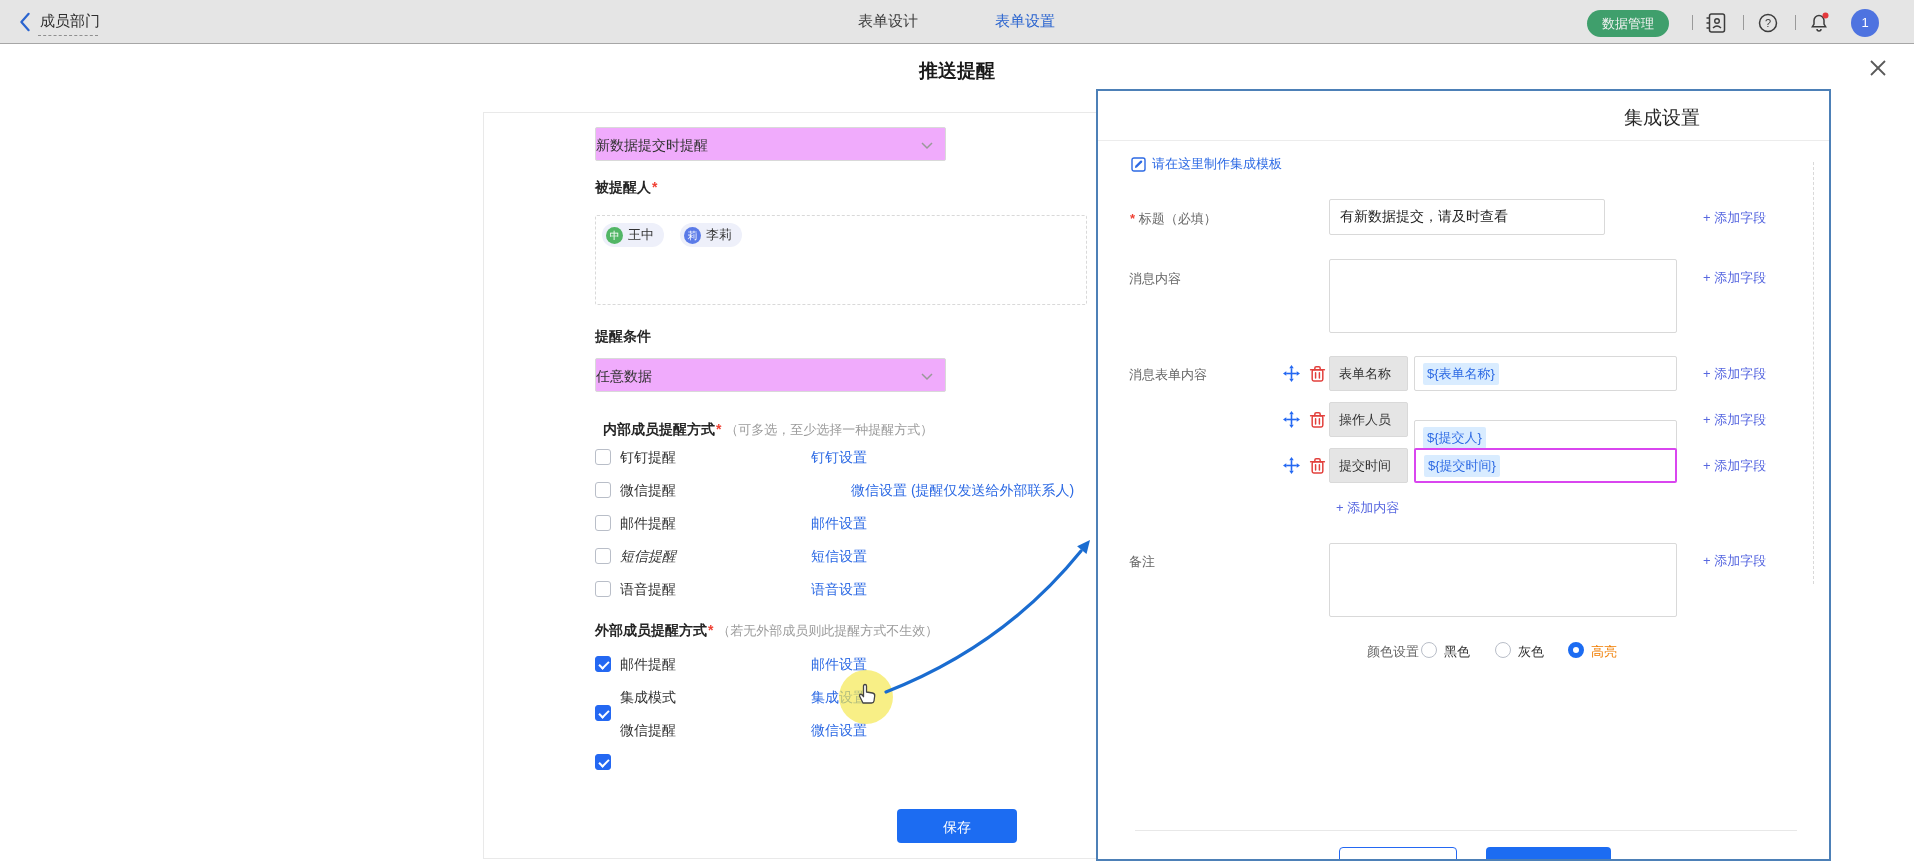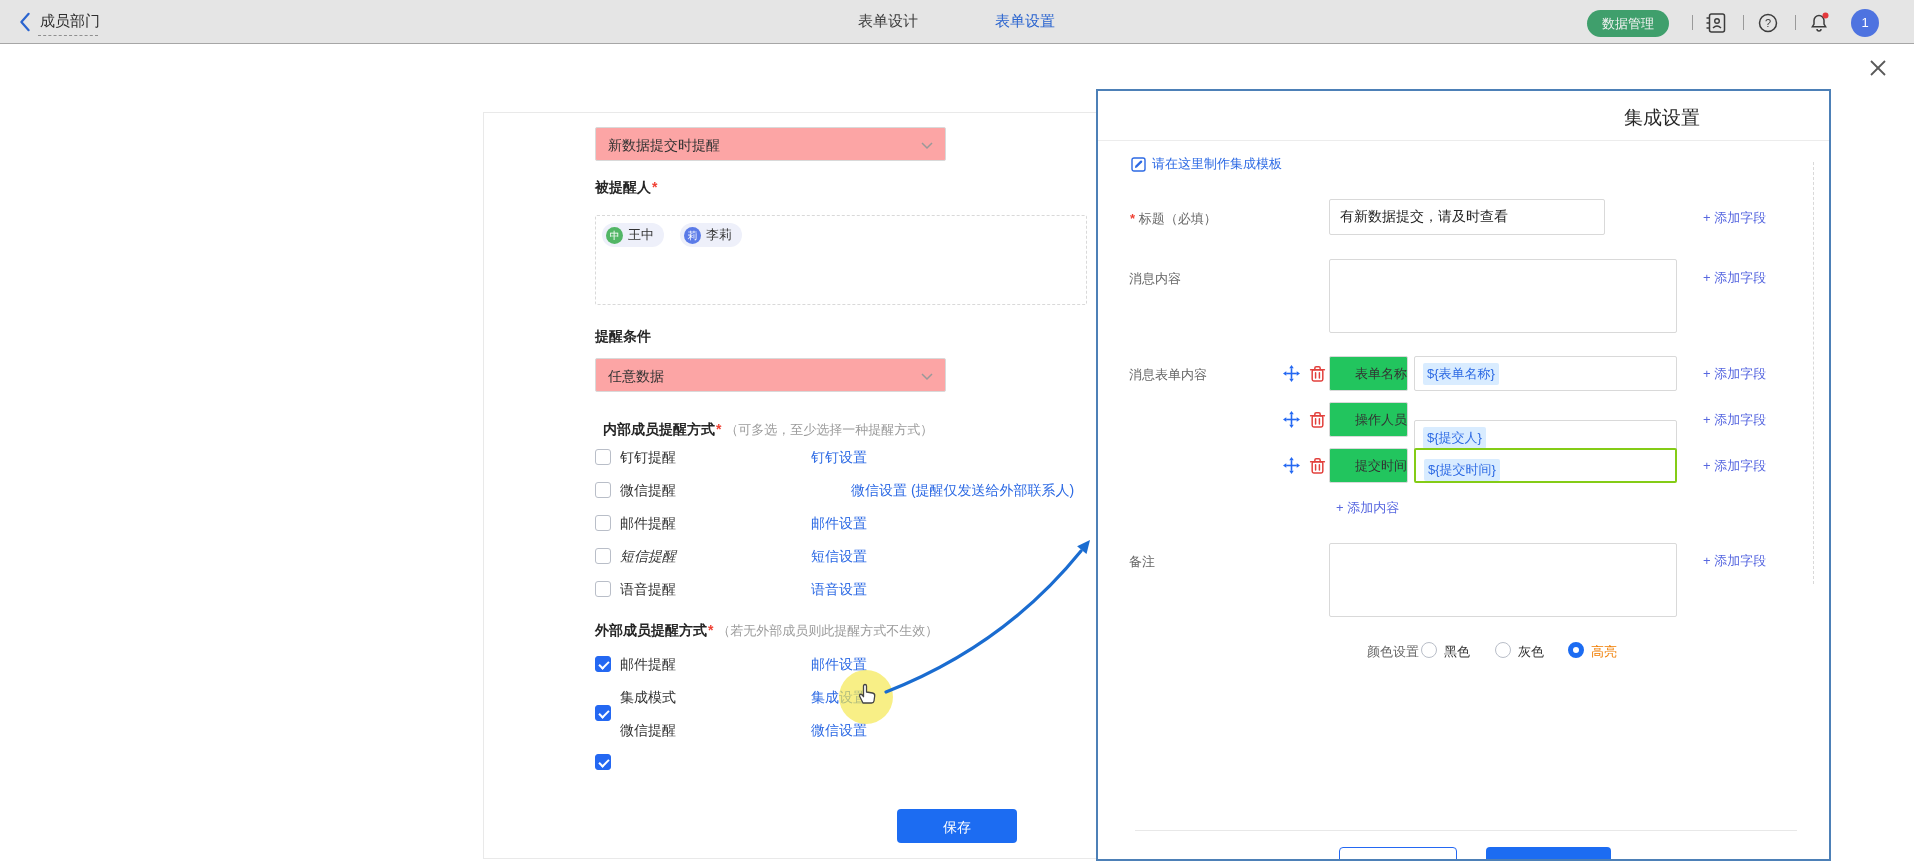--- a/index.html
+++ b/index.html
@@ -20,22 +20,22 @@
   .tb-icon{top:12px;width:22px;height:22px;cursor:pointer;}
   .avatar{left:1851px;top:9px;width:28px;height:28px;border-radius:50%;background:#4e73e0;color:#fff;
     font-size:13px;text-align:center;line-height:28px;cursor:pointer;}
 
   
   .dlg-title{left:0;top:58px;width:1914px;text-align:center;font-size:19px;font-weight:700;color:#1a1a1a;}
   .close-btn{left:1868px;top:58px;width:20px;height:20px;cursor:pointer;}
 
   
   .card{left:483px;top:112px;width:948px;height:745px;background:#fff;border:1px solid #e9e9e9;}
-  .select-box{left:595px;width:351px;height:34px;border:1px solid #d9d9d9;border-radius:2px;background:#fca5a5;
-    font-size:14px;color:#333;line-height:34px;padding-left:12px;box-sizing:border-box;cursor:pointer;}
+  .select-box{left:595px;width:351px;height:34px;border:1px solid #d9d9d9;border-radius:2px;background:#f0abfc;
+    font-size:14px;color:#333;line-height:34px;padding-left:0;box-sizing:border-box;cursor:pointer;}
   .select-chev{position:absolute;right:12px;top:14px;}
   .fld-label{left:595px;font-size:14px;font-weight:700;color:#262626;}
   .req{color:#f04134;font-weight:700;margin-left:1px;}
   .fld-note{font-weight:400;font-size:13px;color:#9b9b9b;}
   .dash-box{left:595px;top:215px;width:490px;height:88px;border:1px dashed #d9d9d9;border-radius:2px;background:#fff;}
   .member-pill{top:7px;height:24px;border-radius:12px;background:#eef0fa;display:flex;align-items:center;
     padding:0 10px 0 4px;position:absolute;cursor:default;}
   .member-avatar{width:17px;height:17px;border-radius:50%;color:#fff;font-size:10px;text-align:center;
     line-height:17px;margin-right:5px;}
   .member-name{font-size:13px;color:#333;}
@@ -53,25 +53,25 @@
   .panel{left:1096px;top:89px;width:735px;height:772px;background:#fff;border:2px solid #4d80b7;box-sizing:border-box;overflow:hidden;}
   .panel-title{left:526px;top:14px;font-size:19px;color:#262626;}
   .panel-hd-line{left:0;top:49px;width:731px;height:1px;background:#ececec;}
   .hint{left:33px;top:64px;display:flex;align-items:center;gap:6px;color:#2d6ae4;font-size:13px;cursor:pointer;}
   .p-label{left:31px;font-size:13px;color:#666;}
   .p-input{left:231px;width:276px;height:36px;border:1px solid #d9d9d9;border-radius:2px;background:#fff;
     box-sizing:border-box;font-size:14px;color:#262626;padding:0 10px;font-family:inherit;}
   .p-textarea{left:231px;width:348px;height:74px;border:1px solid #d9d9d9;border-radius:2px;background:#fff;
     box-sizing:border-box;resize:none;font-family:inherit;}
   .add-link{left:605px;font-size:13px;color:#5868e0;cursor:pointer;white-space:nowrap;}
-  .key-input{left:231px;width:79px;height:35px;border:1px solid #d9d9d9;border-radius:2px;background:#22c55e;
-    box-sizing:border-box;font-size:13px;color:#333;line-height:33px;padding-left:25px;}
+  .key-input{left:231px;width:79px;height:35px;border:1px solid #d9d9d9;border-radius:2px;background:#e5e5e5;
+    box-sizing:border-box;font-size:13px;color:#333;line-height:33px;padding-left:9px;}
   .val-input{left:316px;width:263px;height:35px;border:1px solid #d9d9d9;border-radius:2px;background:#fff;
     box-sizing:border-box;display:flex;align-items:center;padding-left:8px;}
-  .val-input.focused{border:2px solid #84cc16;align-items:flex-end;}
+  .val-input.focused{border:2px solid #d946ef;}
   .token{background:#d9ecff;color:#2d6ae4;font-size:13px;padding:2px 4px;border-radius:2px;}
   .icon-btn{width:17px;height:17px;cursor:pointer;}
   .radio{width:16px;height:16px;border:1px solid #b9bec8;border-radius:50%;background:#fff;box-sizing:border-box;cursor:pointer;}
   .radio.checked{border:5px solid #1c6cf2;}
   .radio-label{font-size:13px;color:#333;}
   .radio-label.hl{color:#f07d00;}
   .p-footer-line{left:37px;top:739px;width:662px;height:1px;background:#e8e8e8;}
   .ghost-btn{left:241px;top:756px;width:118px;height:34px;background:#fff;border:1px solid #2468f2;border-radius:4px;cursor:pointer;}
   .solid-btn{left:388px;top:756px;width:125px;height:34px;background:#1c6cf2;border:none;border-radius:4px;cursor:pointer;}
   .p-scroll-dash{left:715px;top:71px;height:422px;border-left:1px dashed #d9d9d9;}
@@ -111,20 +111,21 @@
     </svg>
     <div class="abs tb-divider" style="left:1795px;"></div>
     <svg class="abs tb-icon" style="left:1808px;" viewBox="0 0 22 22">
       <path d="M11 3.5 a5 5 0 0 1 5 5 v3.6 l1.6 2.6 h-13.2 l1.6 -2.6 v-3.6 a5 5 0 0 1 5 -5 z" fill="none" stroke="#3c3c3c" stroke-width="1.5"></path>
       <path d="M9 17 a2 2 0 0 0 4 0" fill="none" stroke="#3c3c3c" stroke-width="1.5"></path>
       <circle cx="17.5" cy="3.5" r="3" fill="#e4393c"></circle>
     </svg>
     <div class="abs avatar">1</div>
   </div>
 
+  <div class="abs dlg-title">推送提醒</div>
   <svg class="abs close-btn" viewBox="0 0 20 20">
     <line x1="3" y1="3" x2="17" y2="17" stroke="#595959" stroke-width="1.8"></line>
     <line x1="17" y1="3" x2="3" y2="17" stroke="#595959" stroke-width="1.8"></line>
   </svg>
 
   <div class="abs card"></div>
 
   <div class="abs select-box" style="top:127px;">
     <span>新数据提交时提醒</span>
     <svg class="select-chev" width="12" height="8" viewBox="0 0 12 8">

